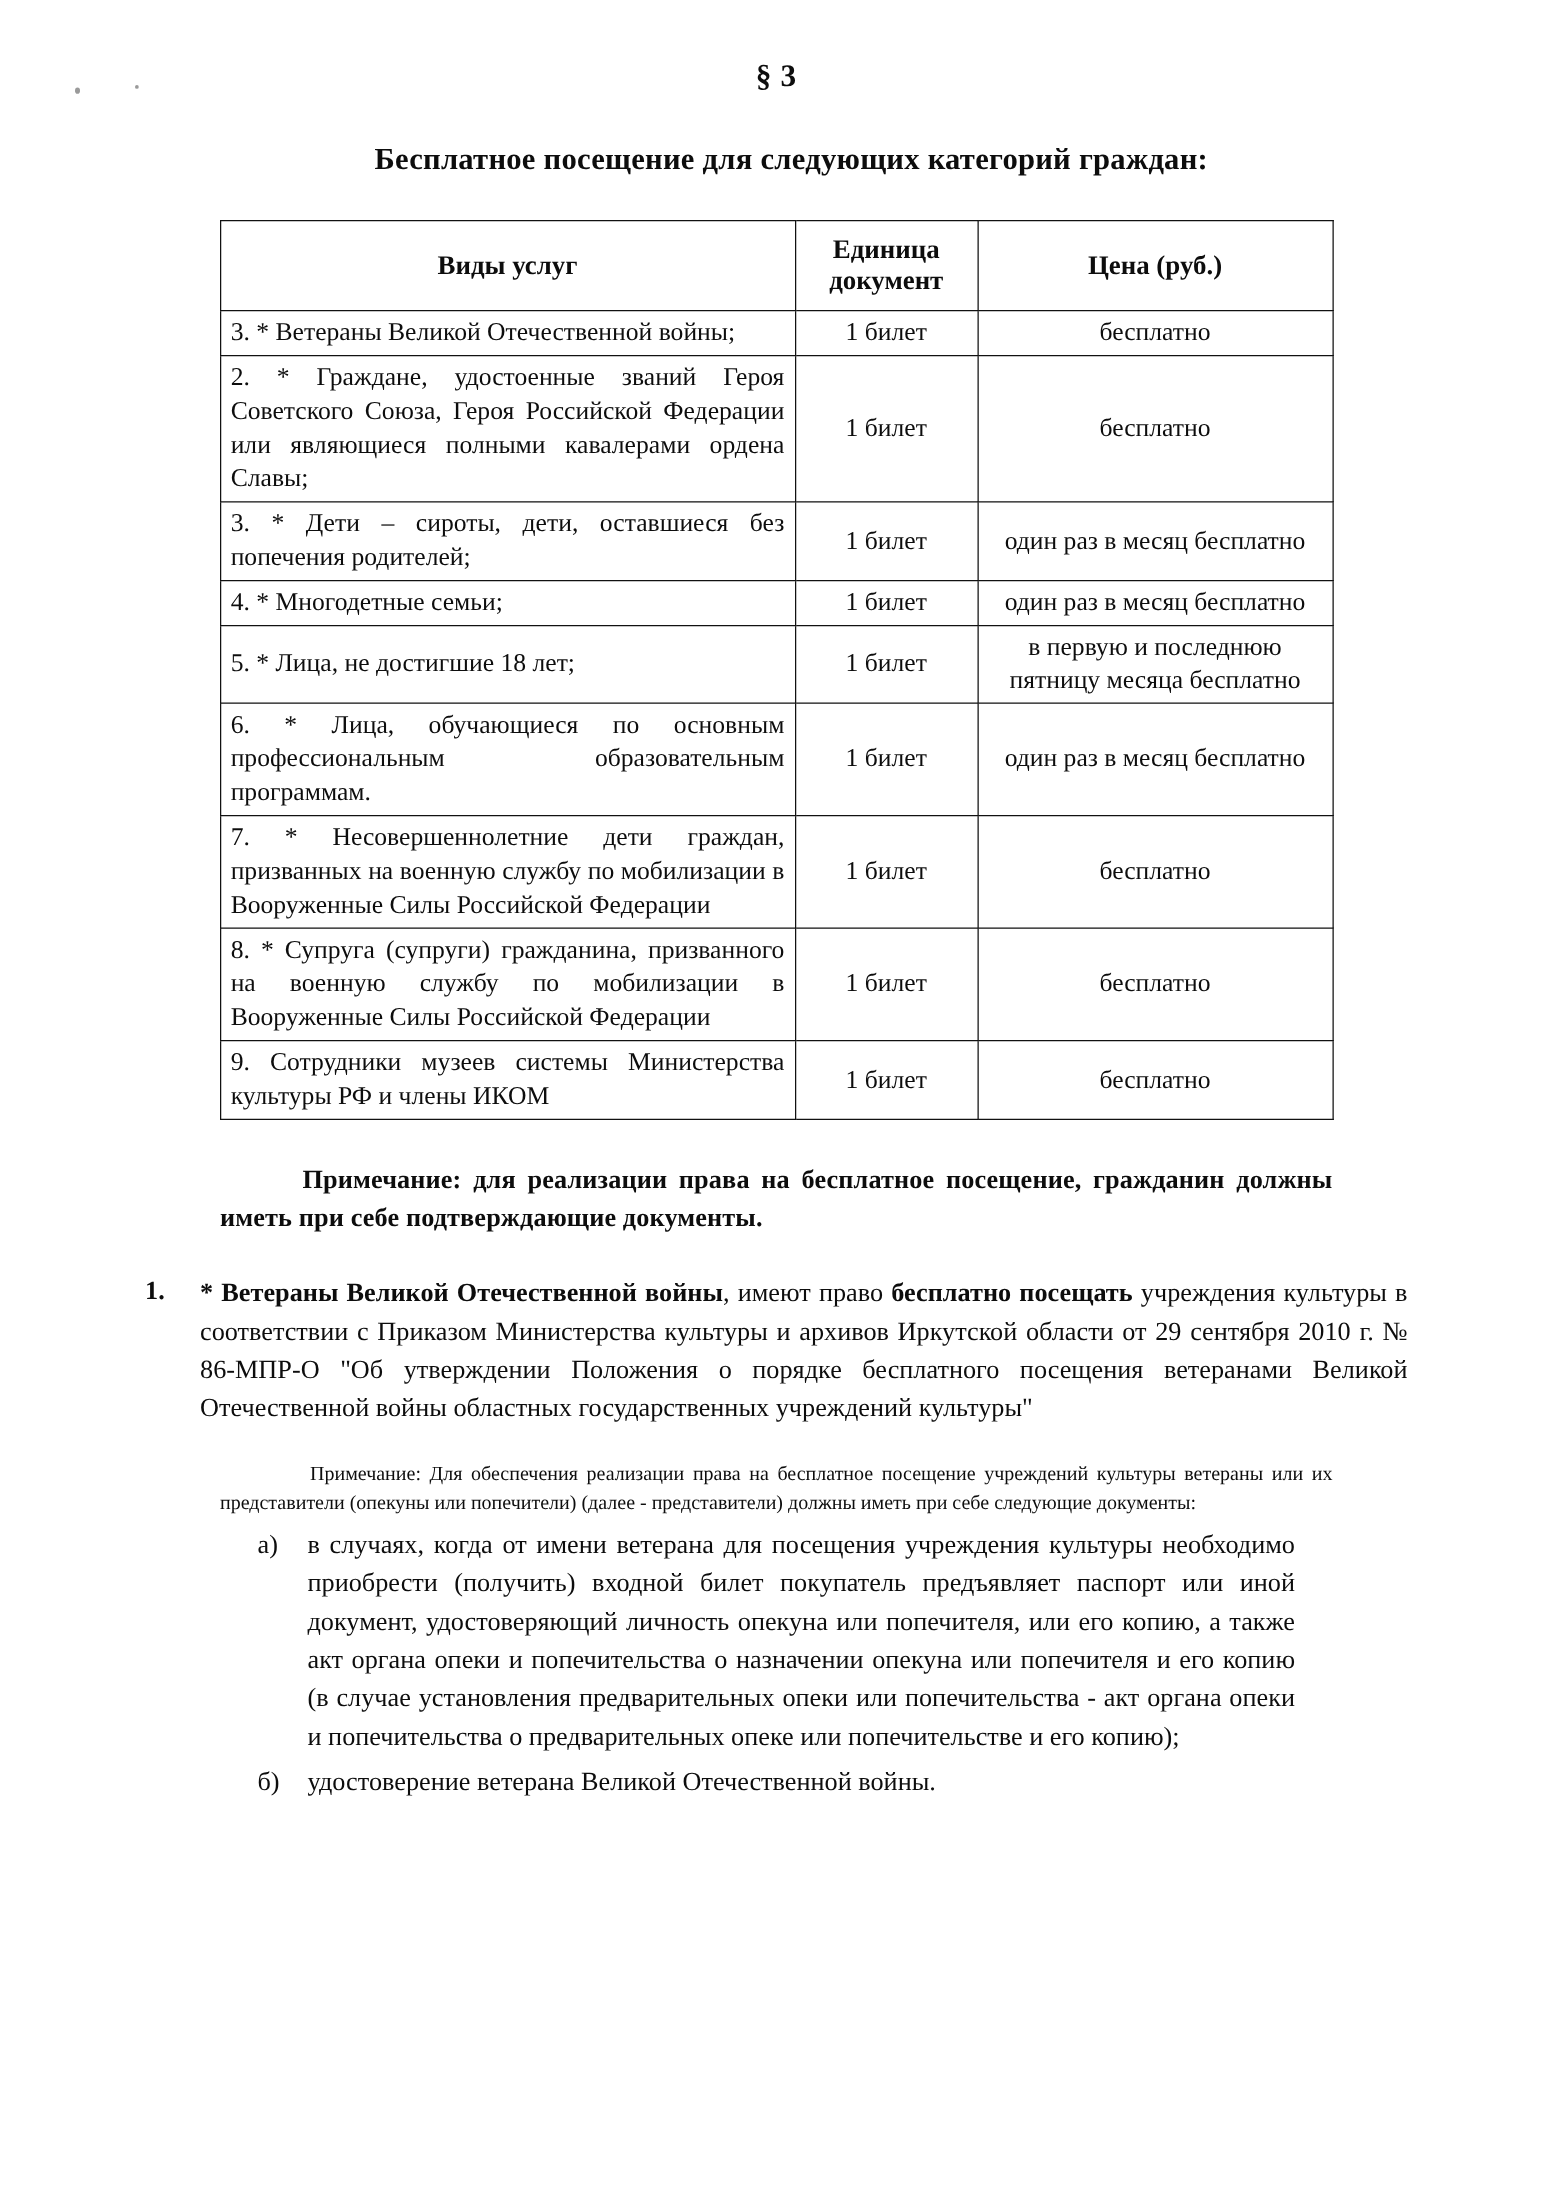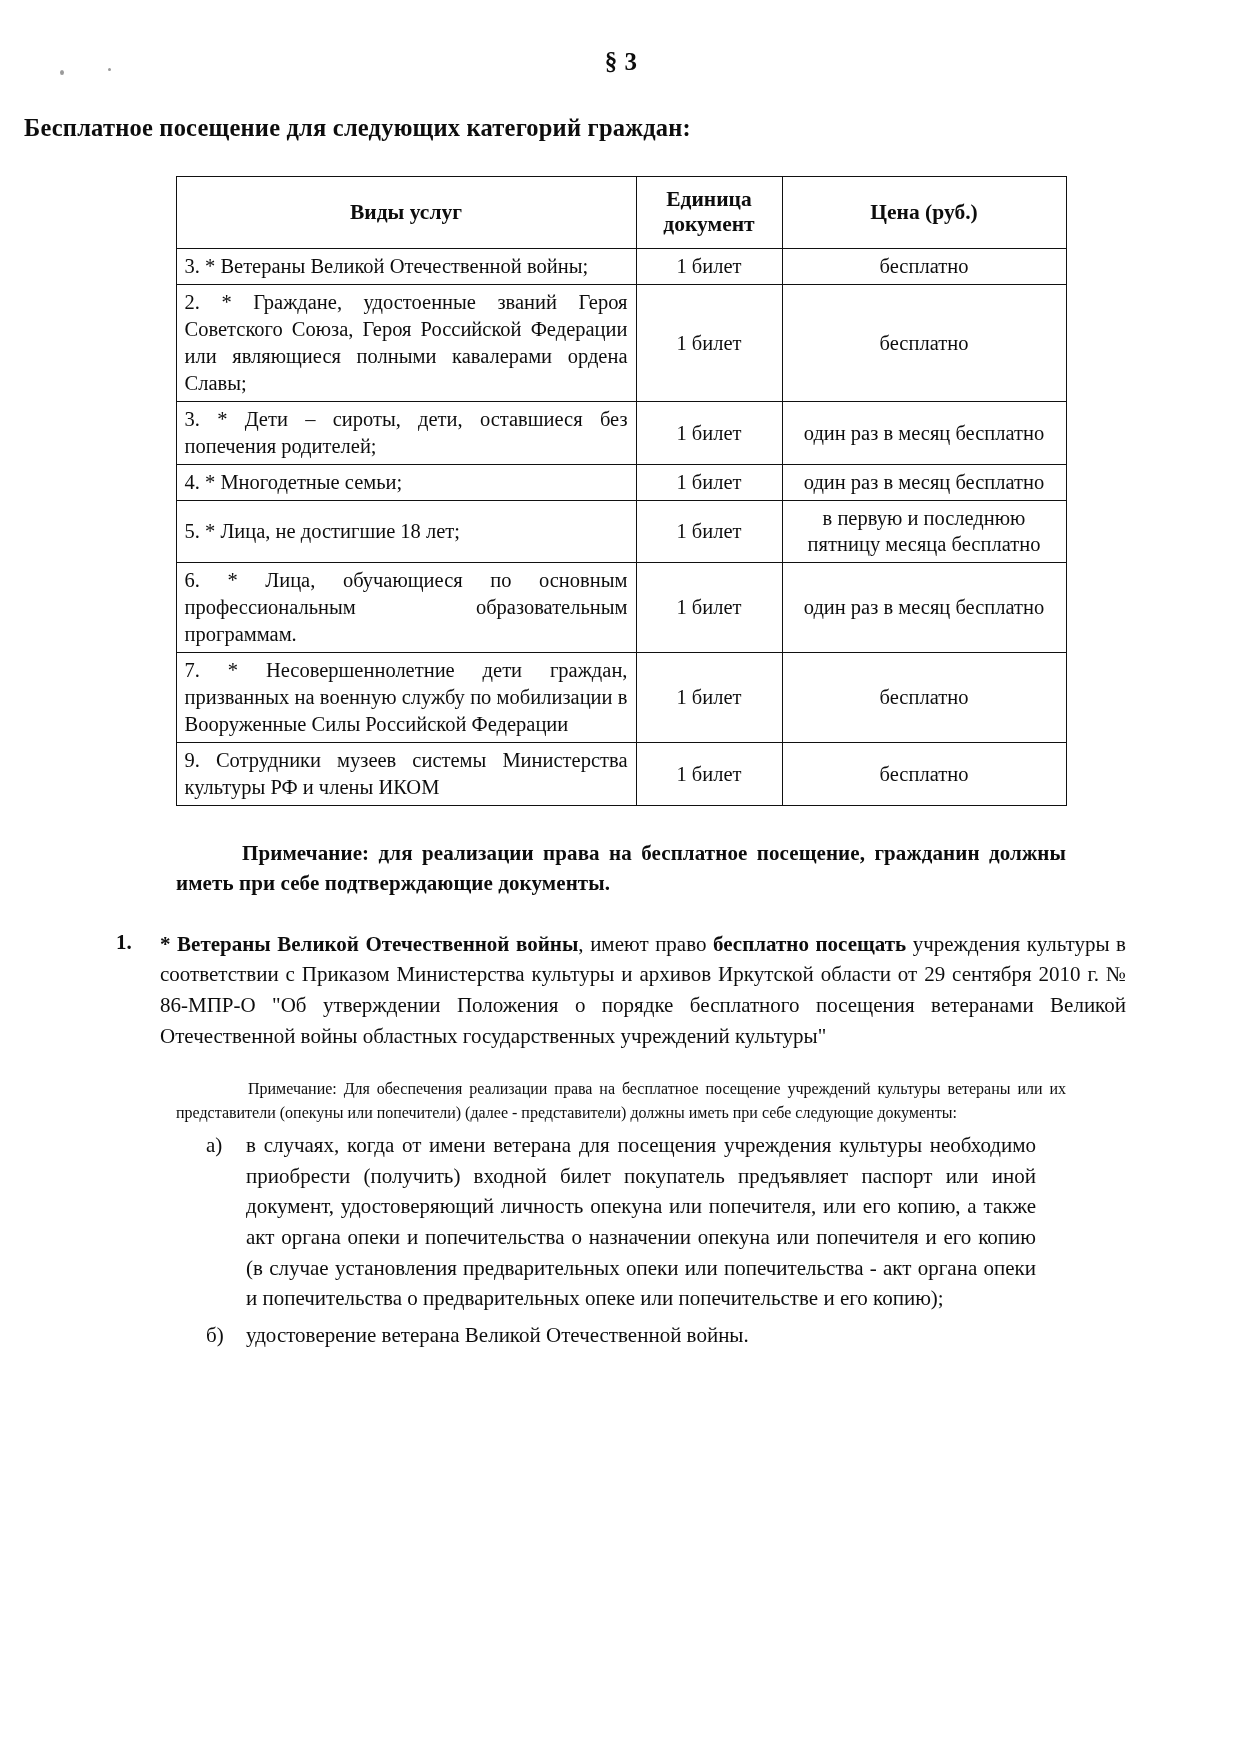--- a/index.html
+++ b/index.html
@@ -31,20 +31,21 @@
 
   .section-mark {
     text-align: center;
     font-size: 25px;
     font-weight: bold;
     letter-spacing: 0.5px;
     margin-top: 48px;
   }
 
   .doc-title {
+    text-align: center;
     font-size: 24.5px;
     font-weight: bold;
     margin-top: 38px;
     letter-spacing: 0.2px;
     padding-left: 24px;
   }
 
   table.price-table {
     border-collapse: collapse;
     width: 890px;
@@ -215,20 +216,25 @@
         <td class="unit">1 билет</td>
         <td class="price">один раз в месяц бесплатно</td>
       </tr>
 
       <tr>
         <td class="svc">7. * Несовершеннолетние дети граждан, призванных на военную службу по мобилизации в Вооруженные Силы Российской Федерации</td>
         <td class="unit">1 билет</td>
         <td class="price">бесплатно</td>
       </tr>
 
+      <tr>
+        <td class="svc">8. * Супруга (супруги) гражданина, призванного на военную службу по мобилизации в Вооруженные Силы Российской Федерации</td>
+        <td class="unit">1 билет</td>
+        <td class="price">бесплатно</td>
+      </tr>
 
       <tr>
         <td class="svc">9. Сотрудники музеев системы Министерства культуры РФ и члены ИКОМ</td>
         <td class="unit">1 билет</td>
         <td class="price">бесплатно</td>
       </tr>
     </tbody>
   </table>
 
   <div class="note-block">

